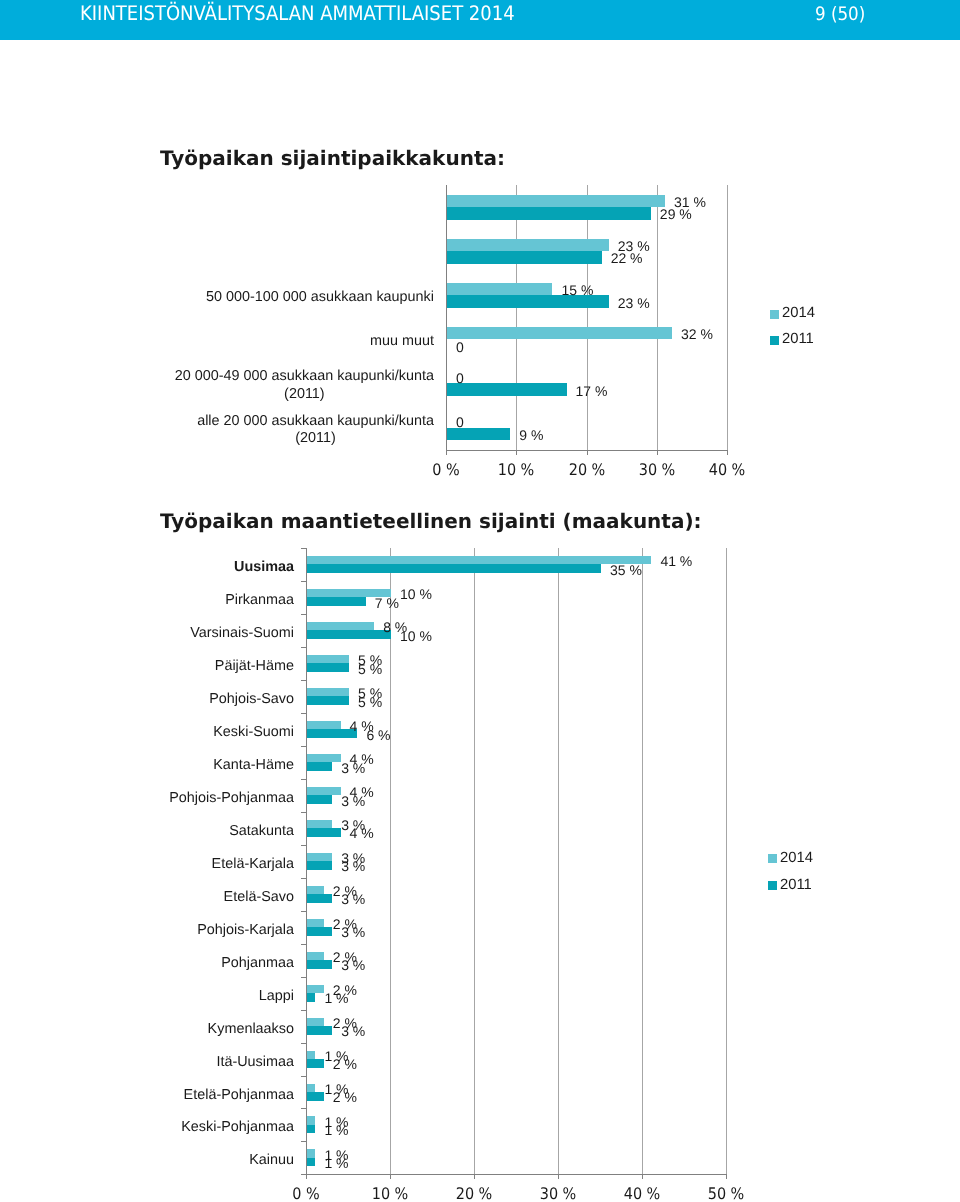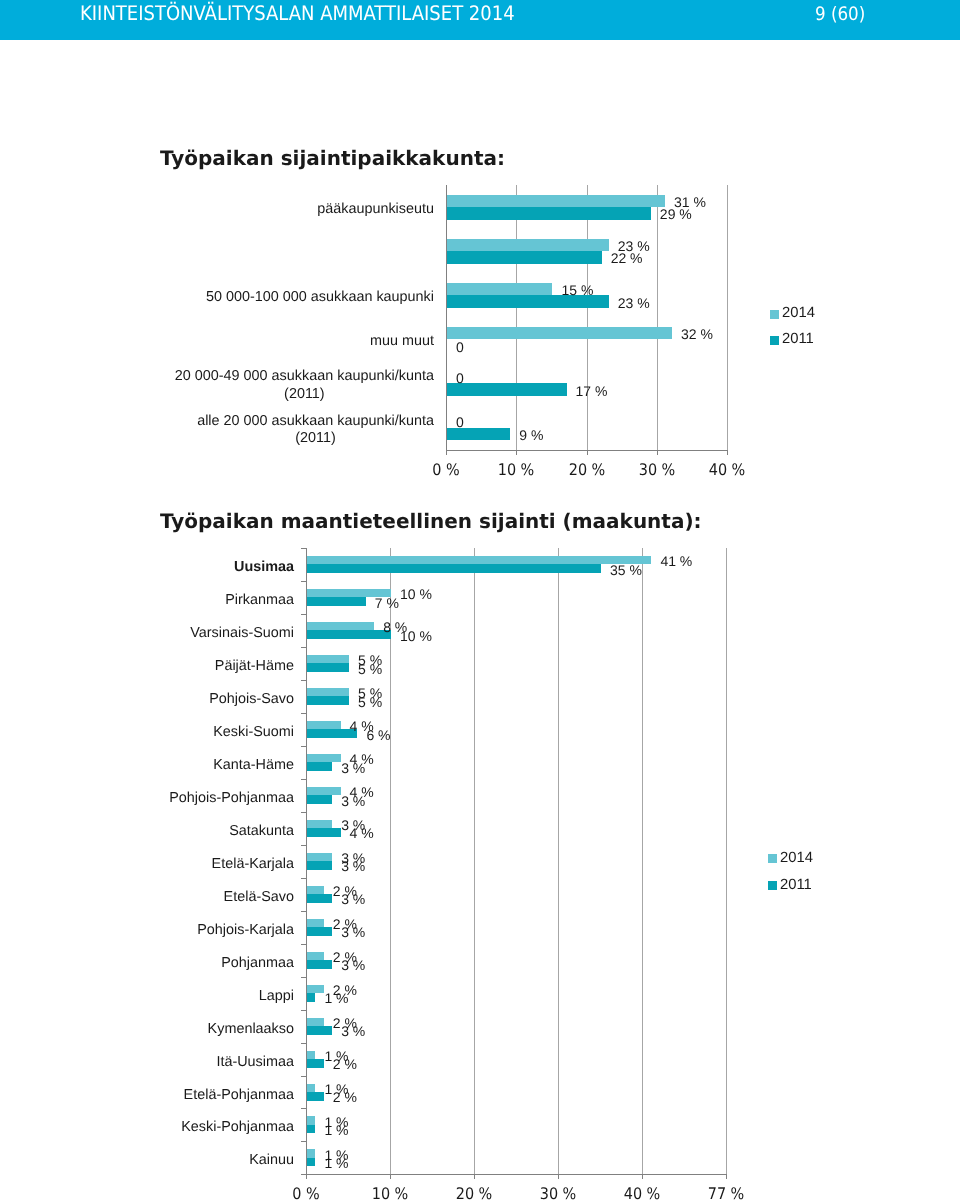--- a/index.html
+++ b/index.html
@@ -21,41 +21,40 @@
   .lg-sw{position:absolute;width:8px;height:8px;}
   .lg-tx{position:absolute;font-size:14.8px;line-height:16px;color:#1a1a1a;white-space:nowrap;}
 </style>
 </head>
 <body>
 
 <div class="page">
 
   <div class="hdr-band" style="background: rgb(0, 173, 219);"></div>
   <div class="hdr-title" style="color: rgb(255, 255, 255);">KIINTEISTÖNVÄLITYSALAN AMMATTILAISET 2014</div>
-  <div class="hdr-page" style="color: rgb(255, 255, 255);">9 (60)</div>
+  <div class="hdr-page" style="color: rgb(255, 255, 255);">9 (50)</div>
 
   <div class="ch-title" id="t0" style="left: 160px; top: 149px;">Työpaikan sijaintipaikkakunta:</div>
   <div class="chart" id="c0" style="left: 0px; top: 0px; width: 960px; height: 1202px;">
       <div class="vline" style="left: 446px; top: 185px; height: 264.6px; background: rgb(128, 128, 128);"></div>
       <div class="vline" style="left: 446px; top: 449.6px; height: 5px; background: rgb(128, 128, 128);"></div>
       <div class="xlbl" style="left: 416px; top: 460.6px; width: 60px;">0 %</div>
       <div class="vline" style="left: 516px; top: 185px; height: 264.6px; background: rgb(166, 166, 166);"></div>
       <div class="vline" style="left: 516px; top: 449.6px; height: 5px; background: rgb(128, 128, 128);"></div>
       <div class="xlbl" style="left: 486px; top: 460.6px; width: 60px;">10 %</div>
       <div class="vline" style="left: 587px; top: 185px; height: 264.6px; background: rgb(166, 166, 166);"></div>
       <div class="vline" style="left: 587px; top: 449.6px; height: 5px; background: rgb(128, 128, 128);"></div>
       <div class="xlbl" style="left: 557px; top: 460.6px; width: 60px;">20 %</div>
       <div class="vline" style="left: 657px; top: 185px; height: 264.6px; background: rgb(166, 166, 166);"></div>
       <div class="vline" style="left: 657px; top: 449.6px; height: 5px; background: rgb(128, 128, 128);"></div>
       <div class="xlbl" style="left: 627px; top: 460.6px; width: 60px;">30 %</div>
       <div class="vline" style="left: 727px; top: 185px; height: 264.6px; background: rgb(166, 166, 166);"></div>
       <div class="vline" style="left: 727px; top: 449.6px; height: 5px; background: rgb(128, 128, 128);"></div>
       <div class="xlbl" style="left: 697px; top: 460.6px; width: 60px;">40 %</div>
       <div class="hline" style="left: 446px; top: 449.6px; width: 282px; background: rgb(128, 128, 128);"></div>
-      <div class="catlbl" style="left: 160px; top: 200.55px; width: 274px;"><span class="catlbl-in">pääkaupunkiseutu</span></div>
       <div class="bar" style="left: 447px; top: 194.55px; width: 217.93px; height: 12.5px; background: rgb(101, 197, 212);"></div>
       <div class="bar" style="left: 447px; top: 207.05px; width: 203.87px; height: 12.5px; background: rgb(5, 163, 181);"></div>
       <div class="vlbl" style="left: 673.93px; top: 193.8px;">31 %</div>
       <div class="vlbl" style="left: 659.87px; top: 206.3px;">29 %</div>
       <div class="bar" style="left: 447px; top: 238.65px; width: 161.69px; height: 12.5px; background: rgb(101, 197, 212);"></div>
       <div class="bar" style="left: 447px; top: 251.15px; width: 154.66px; height: 12.5px; background: rgb(5, 163, 181);"></div>
       <div class="vlbl" style="left: 617.69px; top: 237.9px;">23 %</div>
       <div class="vlbl" style="left: 610.66px; top: 250.4px;">22 %</div>
       <div class="catlbl" style="left: 160px; top: 288.75px; width: 274px;"><span class="catlbl-in">50 000-100 000 asukkaan kaupunki</span></div>
       <div class="bar" style="left: 447px; top: 282.75px; width: 105.45px; height: 12.5px; background: rgb(101, 197, 212);"></div>
@@ -93,21 +92,21 @@
       <div class="vline" style="left: 474px; top: 1174.43px; height: 5px; background: rgb(128, 128, 128);"></div>
       <div class="xlbl" style="left: 444px; top: 1185.43px; width: 60px;">20 %</div>
       <div class="vline" style="left: 558px; top: 548px; height: 626.43px; background: rgb(166, 166, 166);"></div>
       <div class="vline" style="left: 558px; top: 1174.43px; height: 5px; background: rgb(128, 128, 128);"></div>
       <div class="xlbl" style="left: 528px; top: 1185.43px; width: 60px;">30 %</div>
       <div class="vline" style="left: 642px; top: 548px; height: 626.43px; background: rgb(166, 166, 166);"></div>
       <div class="vline" style="left: 642px; top: 1174.43px; height: 5px; background: rgb(128, 128, 128);"></div>
       <div class="xlbl" style="left: 612px; top: 1185.43px; width: 60px;">40 %</div>
       <div class="vline" style="left: 726px; top: 548px; height: 626.43px; background: rgb(166, 166, 166);"></div>
       <div class="vline" style="left: 726px; top: 1174.43px; height: 5px; background: rgb(128, 128, 128);"></div>
-      <div class="xlbl" style="left: 696px; top: 1185.43px; width: 60px;">77 %</div>
+      <div class="xlbl" style="left: 696px; top: 1185.43px; width: 60px;">50 %</div>
       <div class="hline" style="left: 306px; top: 1174.43px; width: 421px; background: rgb(128, 128, 128);"></div>
       <div class="tick" style="left: 301px; top: 548px; width: 5px; background: rgb(128, 128, 128);"></div>
       <div class="catlbl" style="left: 120px; top: 558.985px; width: 174px; font-weight: bold;"><span class="catlbl-in">Uusimaa</span></div>
       <div class="bar" style="left: 307px; top: 555.985px; width: 344.4px; height: 8.5px; background: rgb(101, 197, 212);"></div>
       <div class="bar" style="left: 307px; top: 564.485px; width: 294px; height: 8.5px; background: rgb(5, 163, 181);"></div>
       <div class="vlbl" style="left: 660.4px; top: 553.235px;">41 %</div>
       <div class="vlbl" style="left: 610px; top: 561.735px;">35 %</div>
       <div class="tick" style="left: 301px; top: 581px; width: 5px; background: rgb(128, 128, 128);"></div>
       <div class="catlbl" style="left: 120px; top: 591.955px; width: 174px;"><span class="catlbl-in">Pirkanmaa</span></div>
       <div class="bar" style="left: 307px; top: 588.955px; width: 84px; height: 8.5px; background: rgb(101, 197, 212);"></div>

